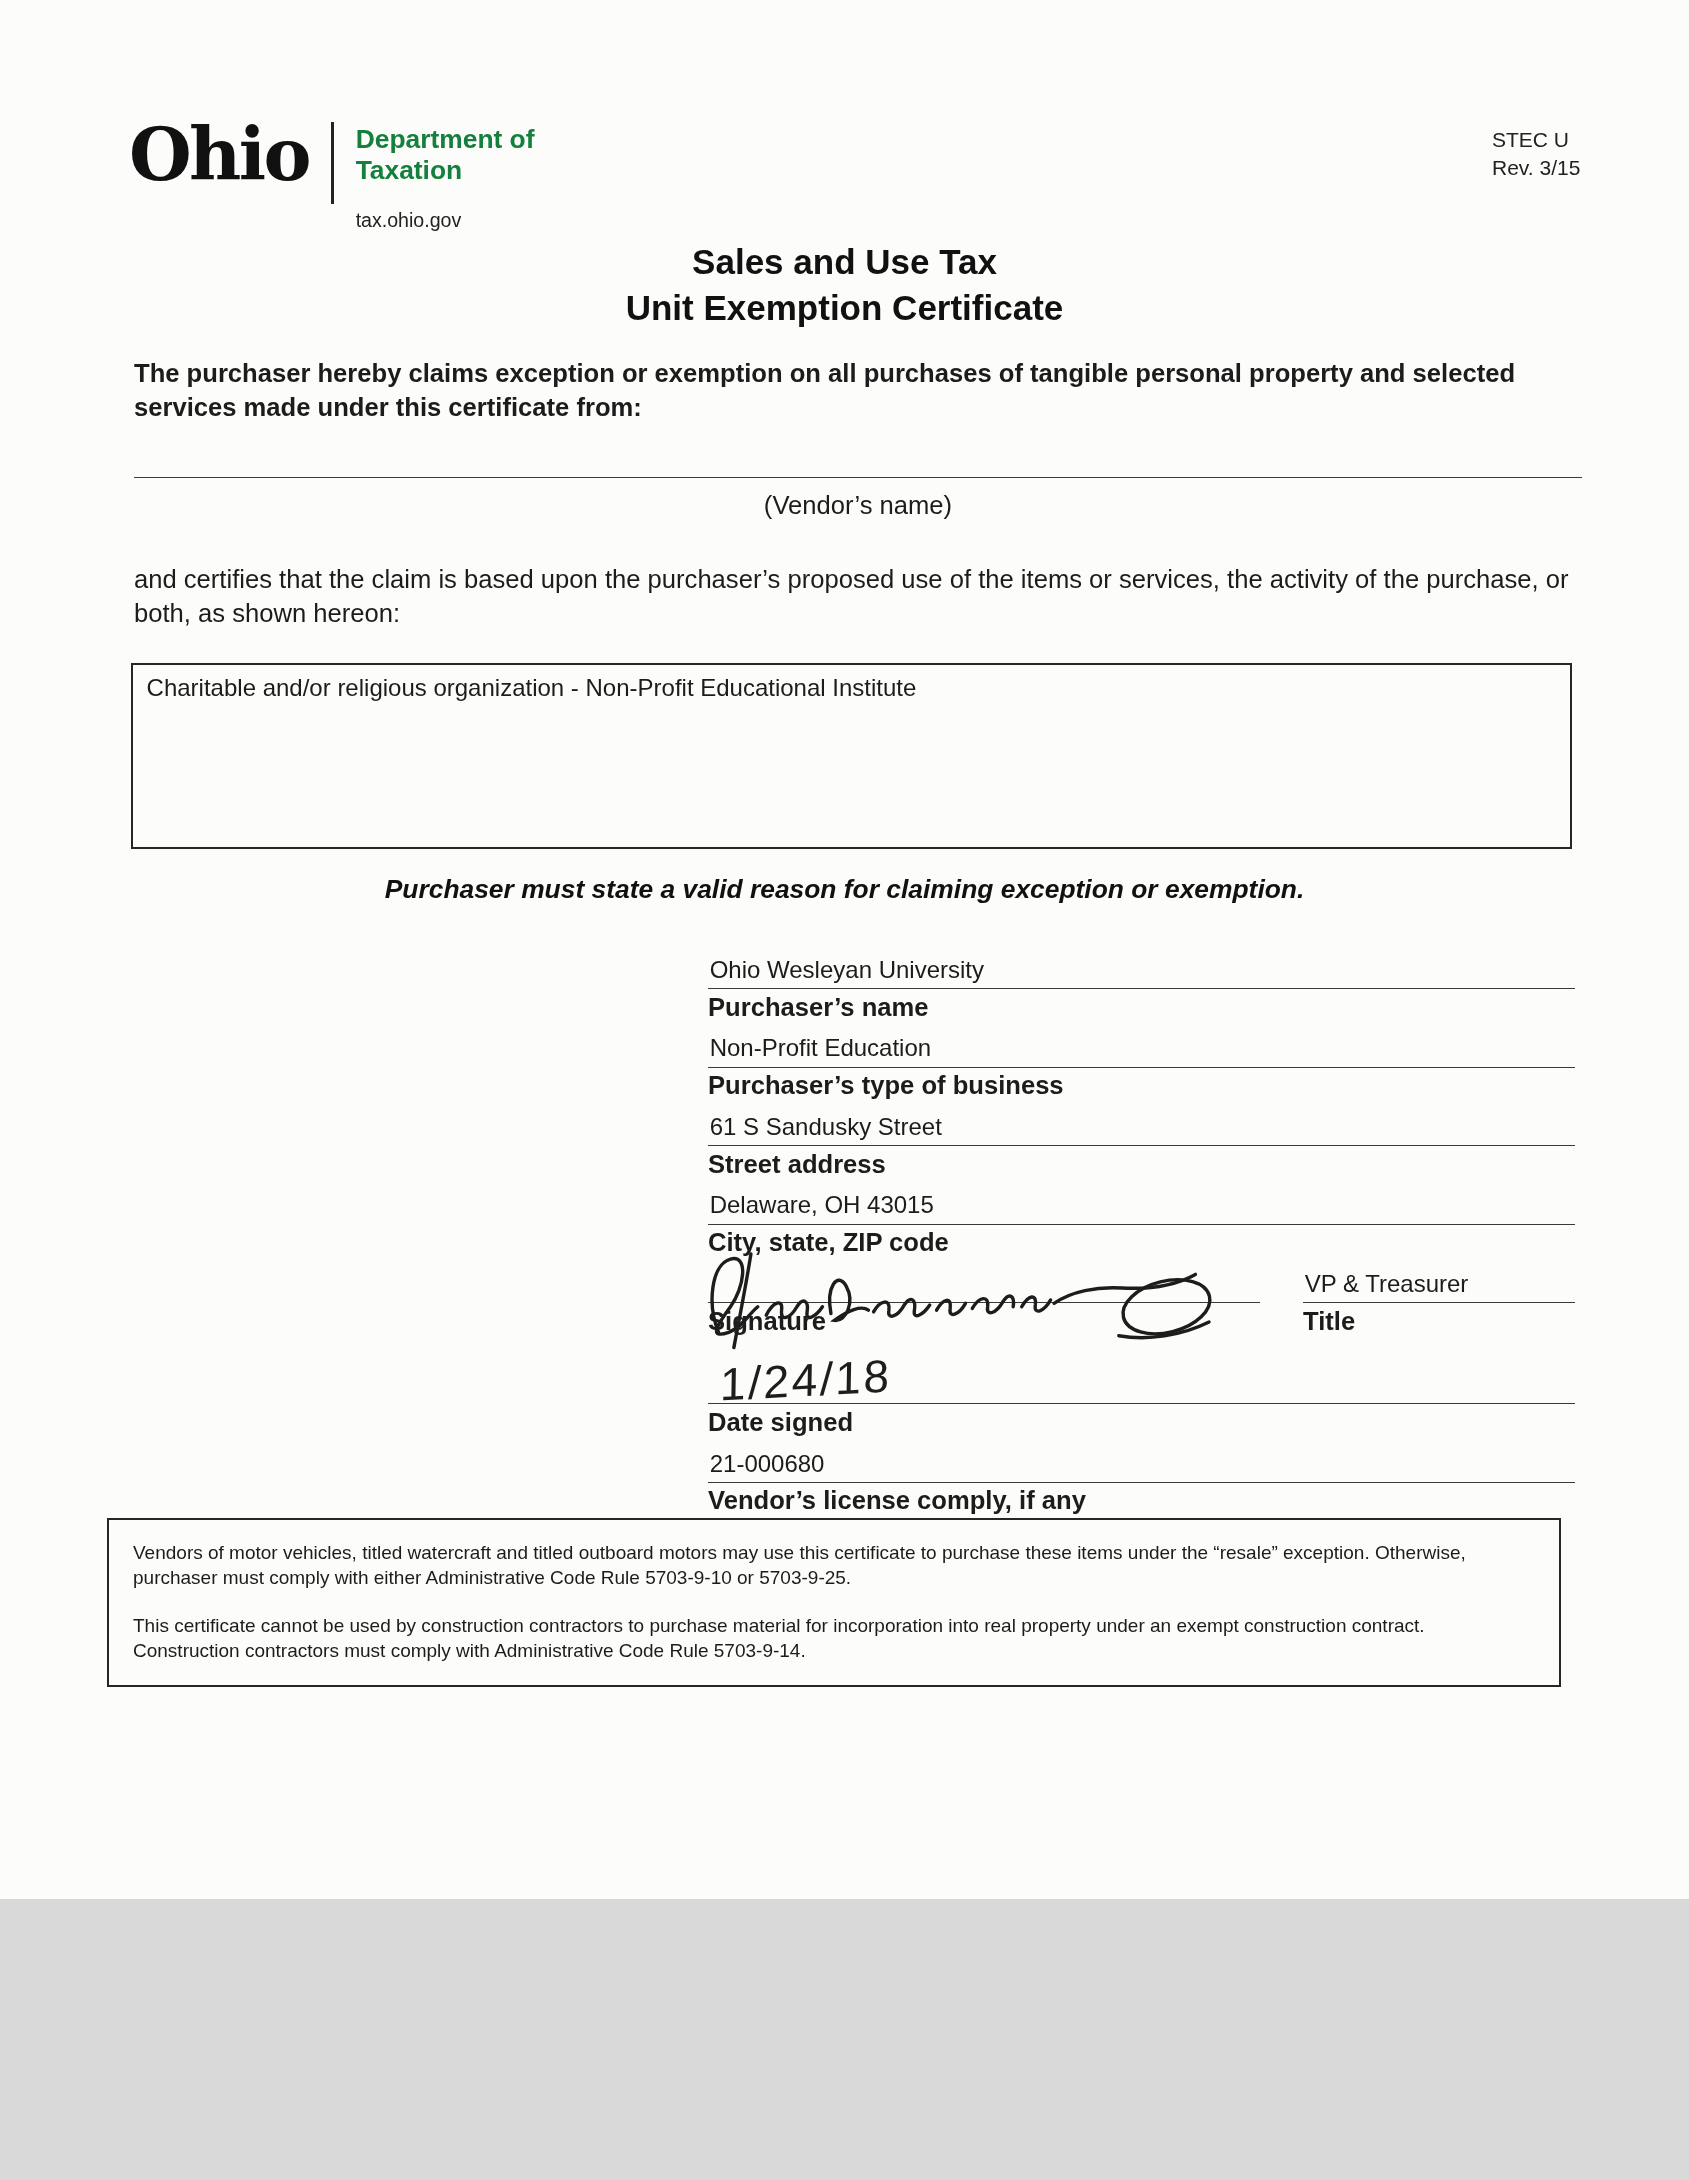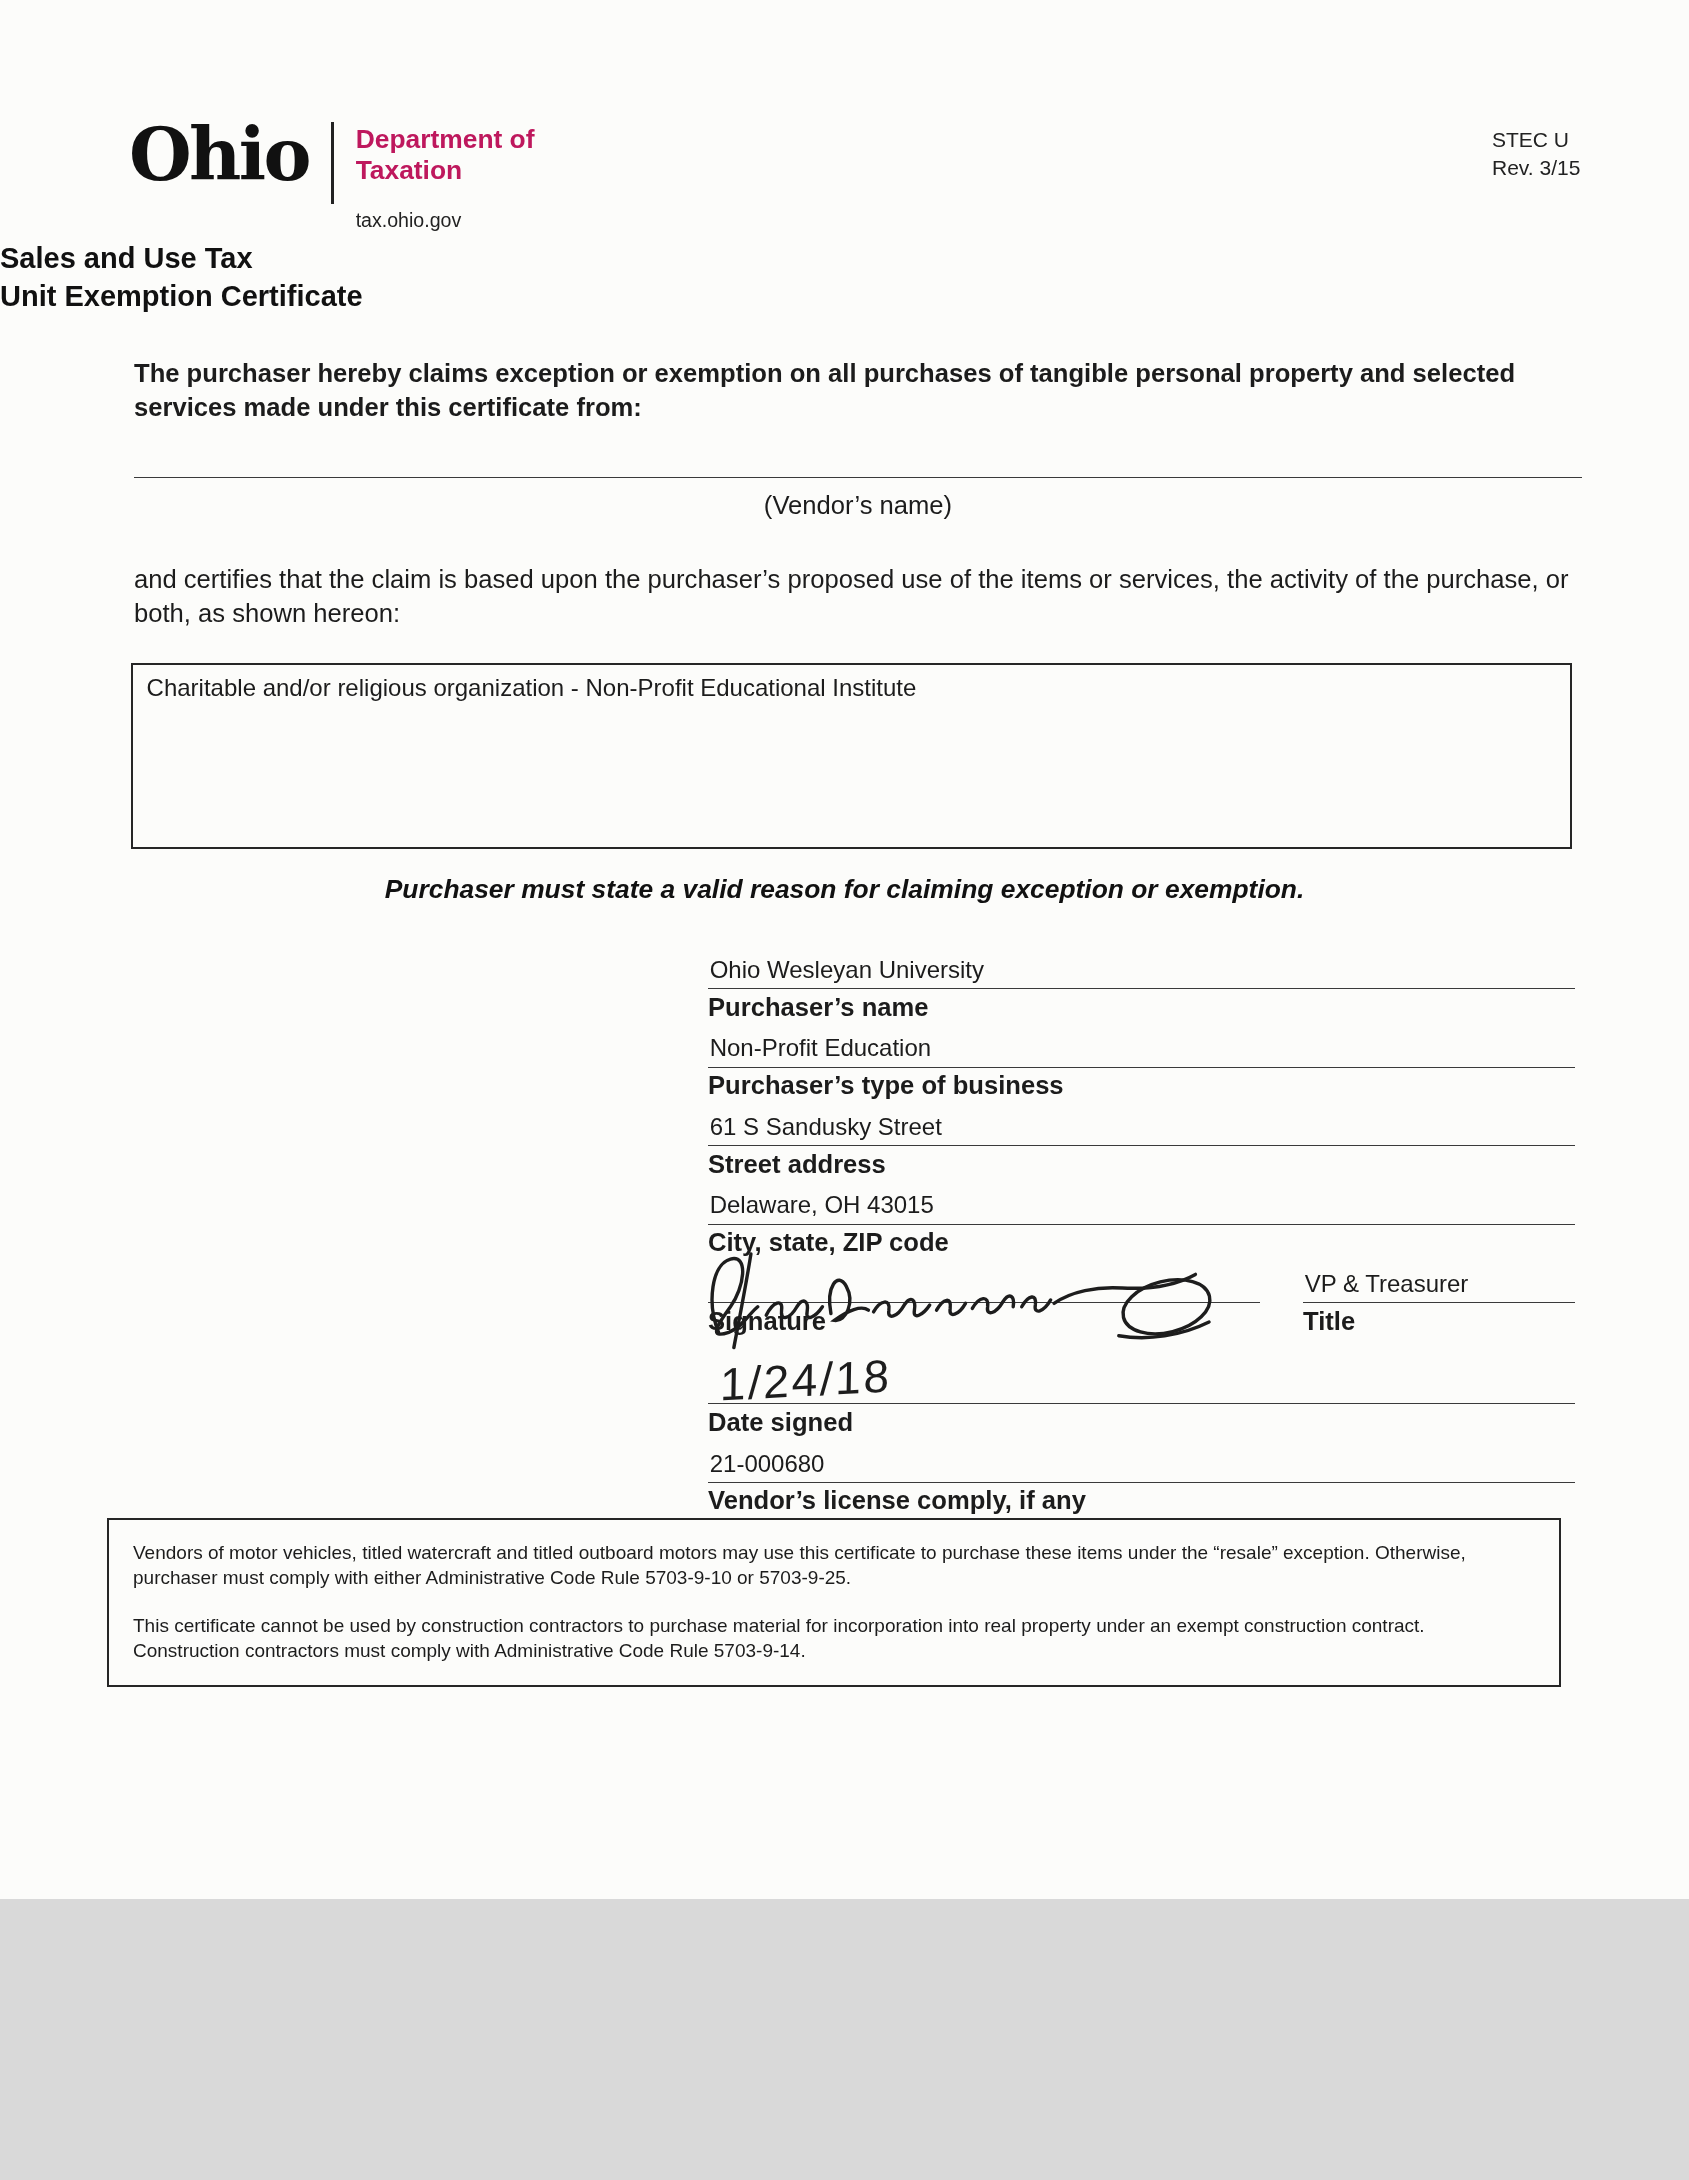--- a/index.html
+++ b/index.html
@@ -15,32 +15,32 @@
 
   
   .logo-wrap { position:absolute; left:129px; top:119px; display:flex; align-items:flex-start; }
   .ohio-logo {
     font-family:"DejaVu Serif", serif;
     font-weight:700; font-size:72px; line-height:1;
     letter-spacing:-2.6px; color:#111;
   }
   .logo-divider { width:2.6px; background:#222; height:82px; margin:3.4px 22px 0 22px; }
   .dept-col { padding-top:5.1px; }
-  .dept-name { font-weight:bold; font-size:26.4px; line-height:1.16; color:#be185d; }
+  .dept-name { font-weight:bold; font-size:26.4px; line-height:1.16; color:#15803d; }
   .website { font-size:19.6px; margin-top:24px; color:#222; }
 
   .form-code-block {
     position:absolute; left:1492px; top:126px;
     font-size:21px; line-height:1.35; color:#222;
   }
 
   
   .doc-title {
     position:absolute; left:0; top:239px; width:100%;
-    font-weight:bold; font-size:29px; line-height:1.32;
+    text-align:center; font-weight:bold; font-size:35px; line-height:1.32;
     color:#111;
   }
 
   
   .para { position:absolute; left:134px; width:1453px; font-size:25.6px; line-height:1.34; }
   .para-1 { top:356px;font-weight:bold; }
   .vendor-line { position:absolute; left:134px; top:477px; width:1448px; border-bottom:1.7px solid #3a3a3a; }
   .vendor-label { position:absolute; left:134px; top:491px; width:1448px; text-align:center; font-size:25.6px; }
   .para-2 { top:562px; }
 

